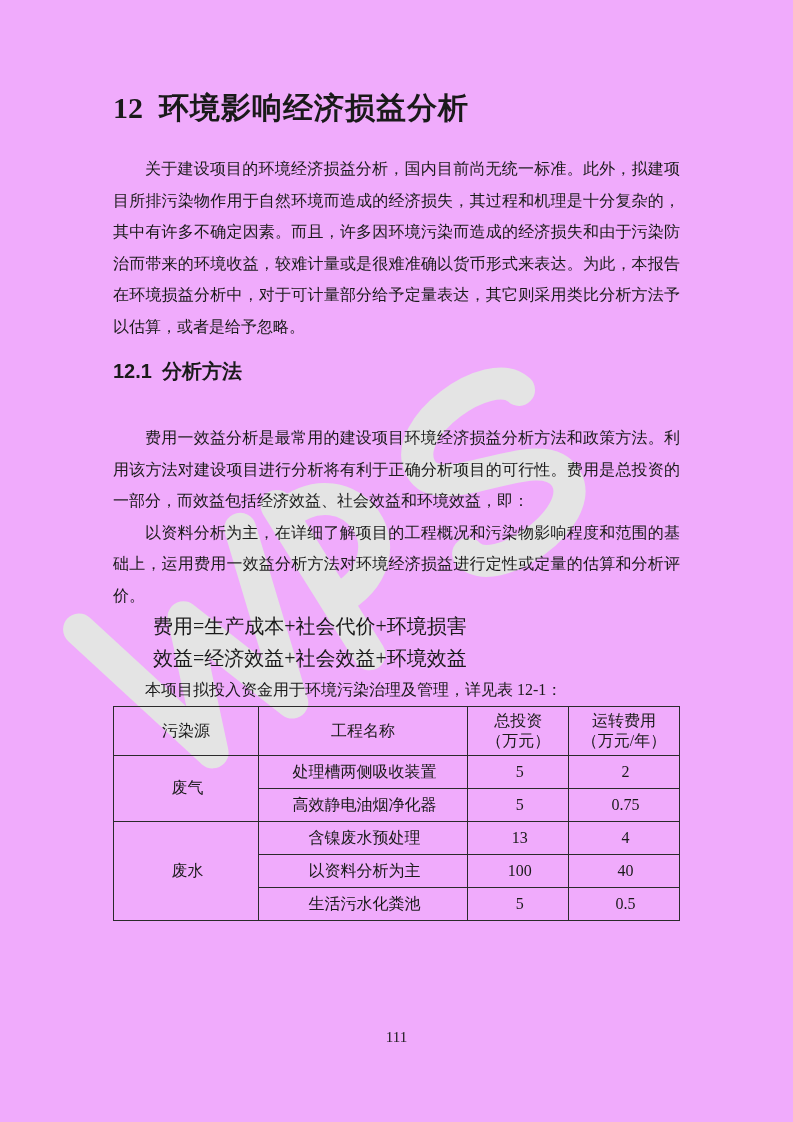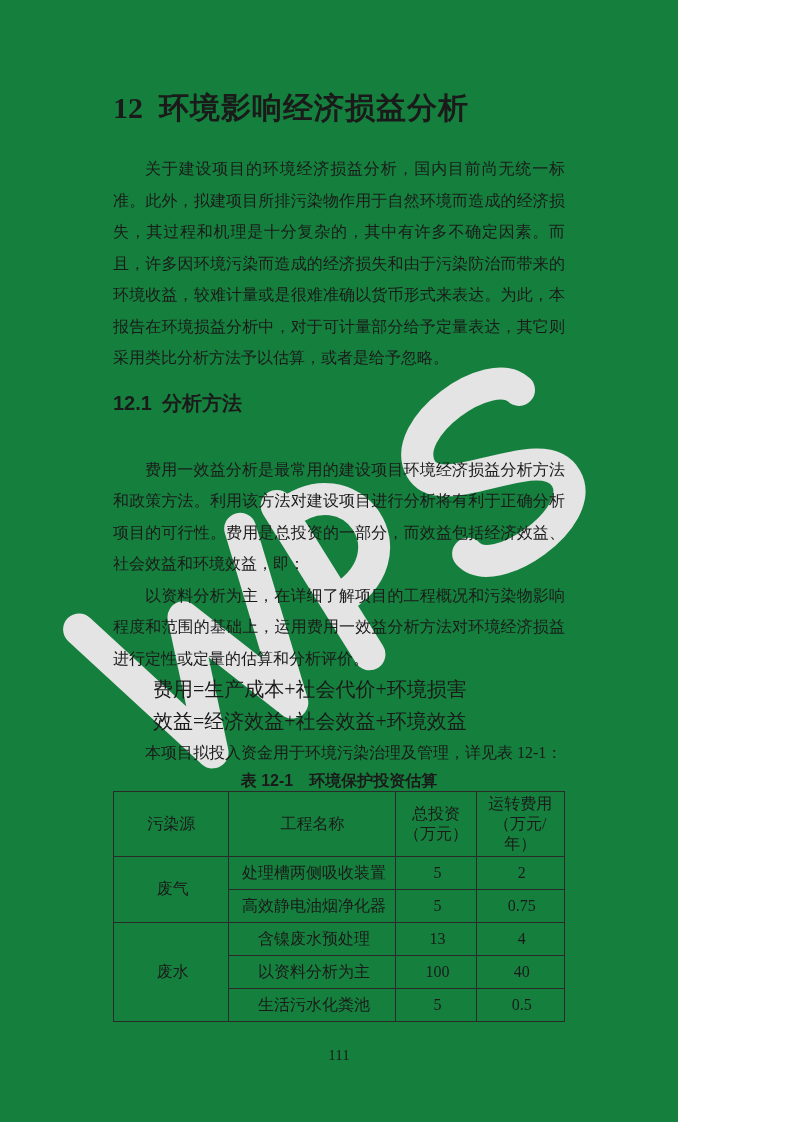--- a/index.html
+++ b/index.html
@@ -2,23 +2,23 @@
 <html><head>
 <meta charset="utf-8">
 <style>
   html, body {
     margin: 0;
     padding: 0;
     background: #ffffff;
   }
   .page {
     position: relative;
-    width: 678px;
+    width: 793px;
     height: 1122px;
-    background: #15803d;
+    background: #f0abfc;
     overflow: hidden;
     font-family: "Liberation Serif", "DejaVu Serif", serif;
     color: #1a1a1a;
   }
   .watermark {
     position: absolute;
     left: 0;
     top: 0;
     z-index: 0;
     pointer-events: none;
@@ -95,21 +95,21 @@
   table.invest-table tbody th {
     height: 28px;
     padding-left: 7px;
   }
   col.c1 { width: 25.6%; }
   col.c2 { width: 37.0%; }
   col.c3 { width: 17.8%; }
   col.c4 { width: 19.6%; }
   .page-number {
     position: absolute;
-    bottom: 58px;
+    bottom: 76px;
     left: 0;
     width: 100%;
     text-align: center;
     font-size: 15px;
     color: #1a1a1a;
     z-index: 1;
   }
 </style>
 </head>
 <body>
@@ -137,21 +137,20 @@
     </h2>
 
     <p class="body-para">费用一效益分析是最常用的建设项目环境经济损益分析方法和政策方法。利用该方法对建设项目进行分析将有利于正确分析项目的可行性。费用是总投资的一部分，而效益包括经济效益、社会效益和环境效益，即：</p>
     <p class="body-para">以资料分析为主，在详细了解项目的工程概况和污染物影响程度和范围的基础上，运用费用一效益分析方法对环境经济损益进行定性或定量的估算和分析评价。</p>
     <p class="formula-line">费用=生产成本+社会代价+环境损害</p>
     <p class="formula-line">效益=经济效益+社会效益+环境效益</p>
 
 
     <p class="body-para">本项目拟投入资金用于环境污染治理及管理，详见表 12-1：</p>
 
-    <div class="table-caption">表 12-1　环境保护投资估算</div>
 
     <table class="invest-table">
       <colgroup>
         <col class="c1">
           <col class="c2">
           <col class="c3">
           <col class="c4">
       </colgroup>
       <thead>
         <tr>

